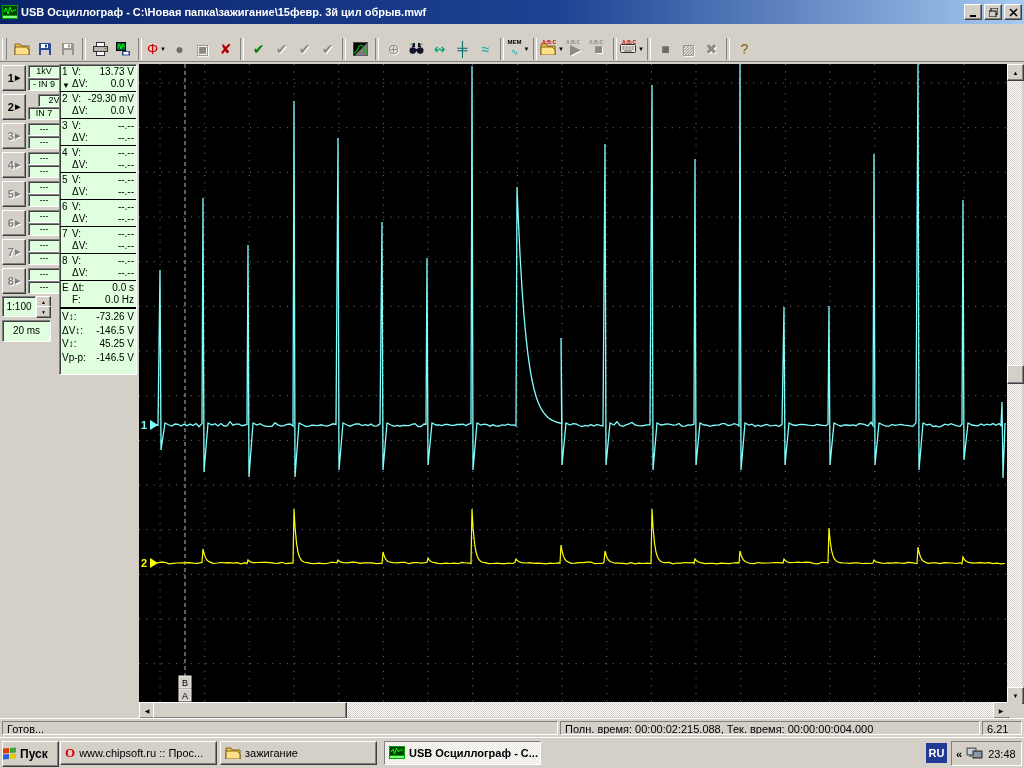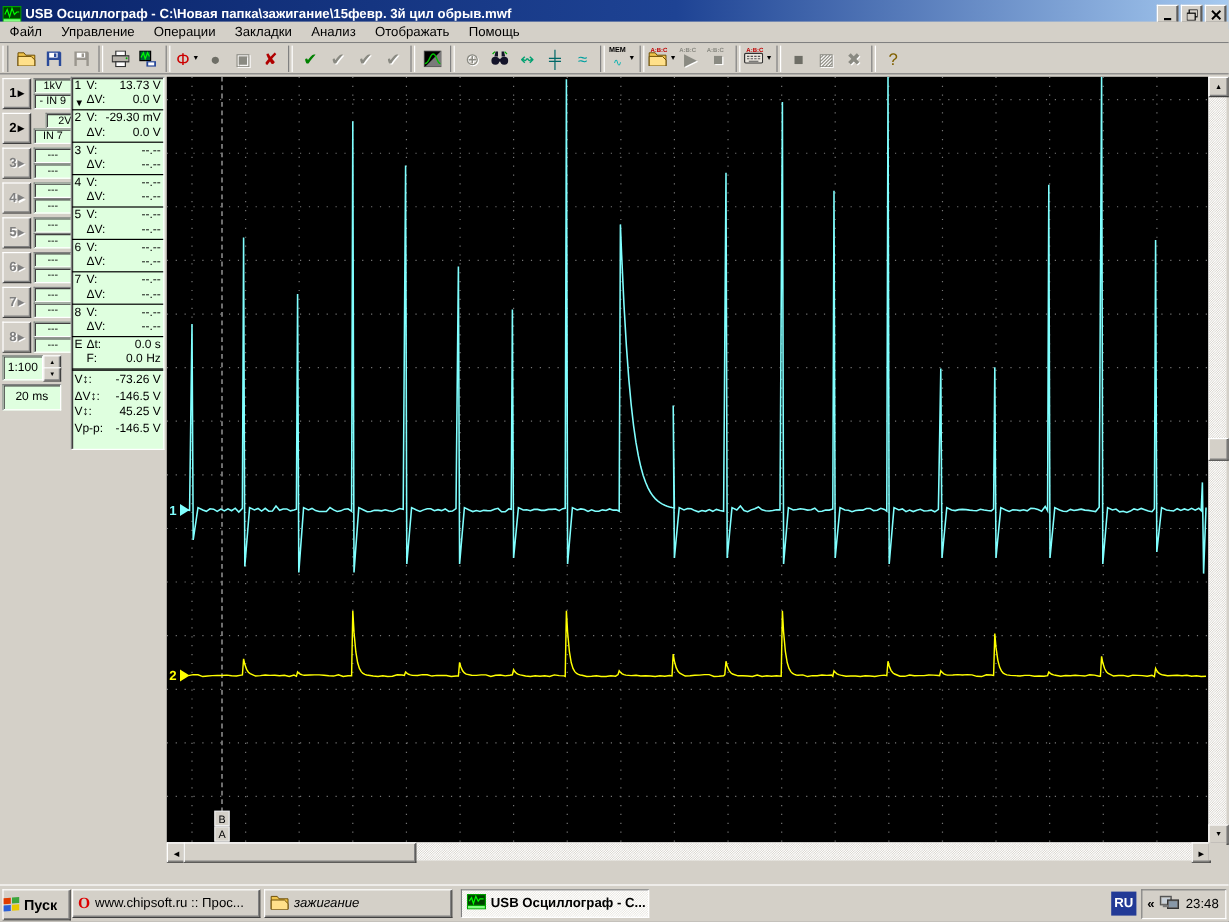--- a/index.html
+++ b/index.html
@@ -100,29 +100,20 @@
           </svg>
         </span>
       <span class="wbtn out">
           <svg width="9" height="9" viewBox="0 0 9 9">
             <path d="M1 1l7 7M8 1l-7 7" stroke="#000" stroke-width="1.6"></path>
           </svg>
         </span>
     </span>
   </div>
 
-  <div class="menubar">
-      <div class="mitem">Файл</div>
-      <div class="mitem">Управление</div>
-      <div class="mitem">Операции</div>
-      <div class="mitem">Закладки</div>
-      <div class="mitem">Анализ</div>
-      <div class="mitem">Отображать</div>
-      <div class="mitem">Помощь</div>
-    </div>
 
   <div class="toolbar">
       <div class="tgrip"></div>
       <div class="tbtn">
         <span class="ticon">
           <svg width="16" height="13" viewBox="0 0 16 13">
             <path d="M1 2h5l1.5 2H15v9H1z" fill="#f0c44c" stroke="#6a4a00" stroke-width="0.8"></path>
             <path d="M1 5h11l3 3v5H1z" fill="#ffe08a" stroke="#6a4a00" stroke-width="0.8"></path>
           </svg>
         </span>
@@ -578,37 +569,42 @@
     </div>
     <div class="hscroll">
       <div class="strack dither" style="left:0;top:0;width:868px;height:15px;"></div>
       <div class="sbtn out" style="left:0;top:0;width:14px;height:15px;">◀</div>
       <div class="sthumb out" style="left:14px;top:0;width:192px;height:15px;"></div>
       <div class="sbtn out" style="left:854px;top:0;width:14px;height:15px;">▶</div>
     </div>
     <div class="corner"></div>
   </div>
 
+  <div class="statusbar">
+    <div class="spanel in2" style="left:2px;width:556px;">Готов...</div>
+    <div class="spanel in2" style="left:560px;width:420px;">Полн. время: 00:00:02:215.088, Тек. время: 00:00:00:004.000</div>
+    <div class="spanel in2" style="left:982px;width:40px;">6.21</div>
+  </div>
 
   <div class="taskbar">
     <div class="startbtn out">
       <span class="winflag">
           <i style="background:#e03c00"></i>
           <i style="background:#3ca53c"></i>
           <i style="background:#2a5fd7"></i>
           <i style="background:#e8c800"></i>
         </span>
       <span>Пуск</span>
     </div>
     <div id="tasks">
         <div class="task out" style="left: 60px;">
           <span style="color:#d00;font-weight:bold;font-size:13px;font-family:'Liberation Serif',serif;">O</span>
           <span>www.chipsoft.ru :: Прос...</span>
         </div>
-        <div class="task out" style="left: 220px; font-style: italic;">
+        <div class="task out" style="left: 220px;">
           <span><svg width="16" height="13" viewBox="0 0 16 13">
               <path d="M1 2h5l1.5 2H15v9H1z" fill="#f0c44c" stroke="#6a4a00" stroke-width="0.8"></path>
               <path d="M1 5h11l3 3v5H1z" fill="#ffe08a" stroke="#6a4a00" stroke-width="0.8"></path>
             </svg></span>
           <span>зажигание</span>
         </div>
         <div class="task active in2" style="left: 384px;">
           <span><svg width="16" height="13" viewBox="0 0 16 13">
               <rect width="16" height="13" fill="#00a000"></rect>
               <rect x="1" y="1" width="14" height="8" fill="#004000"></rect>

